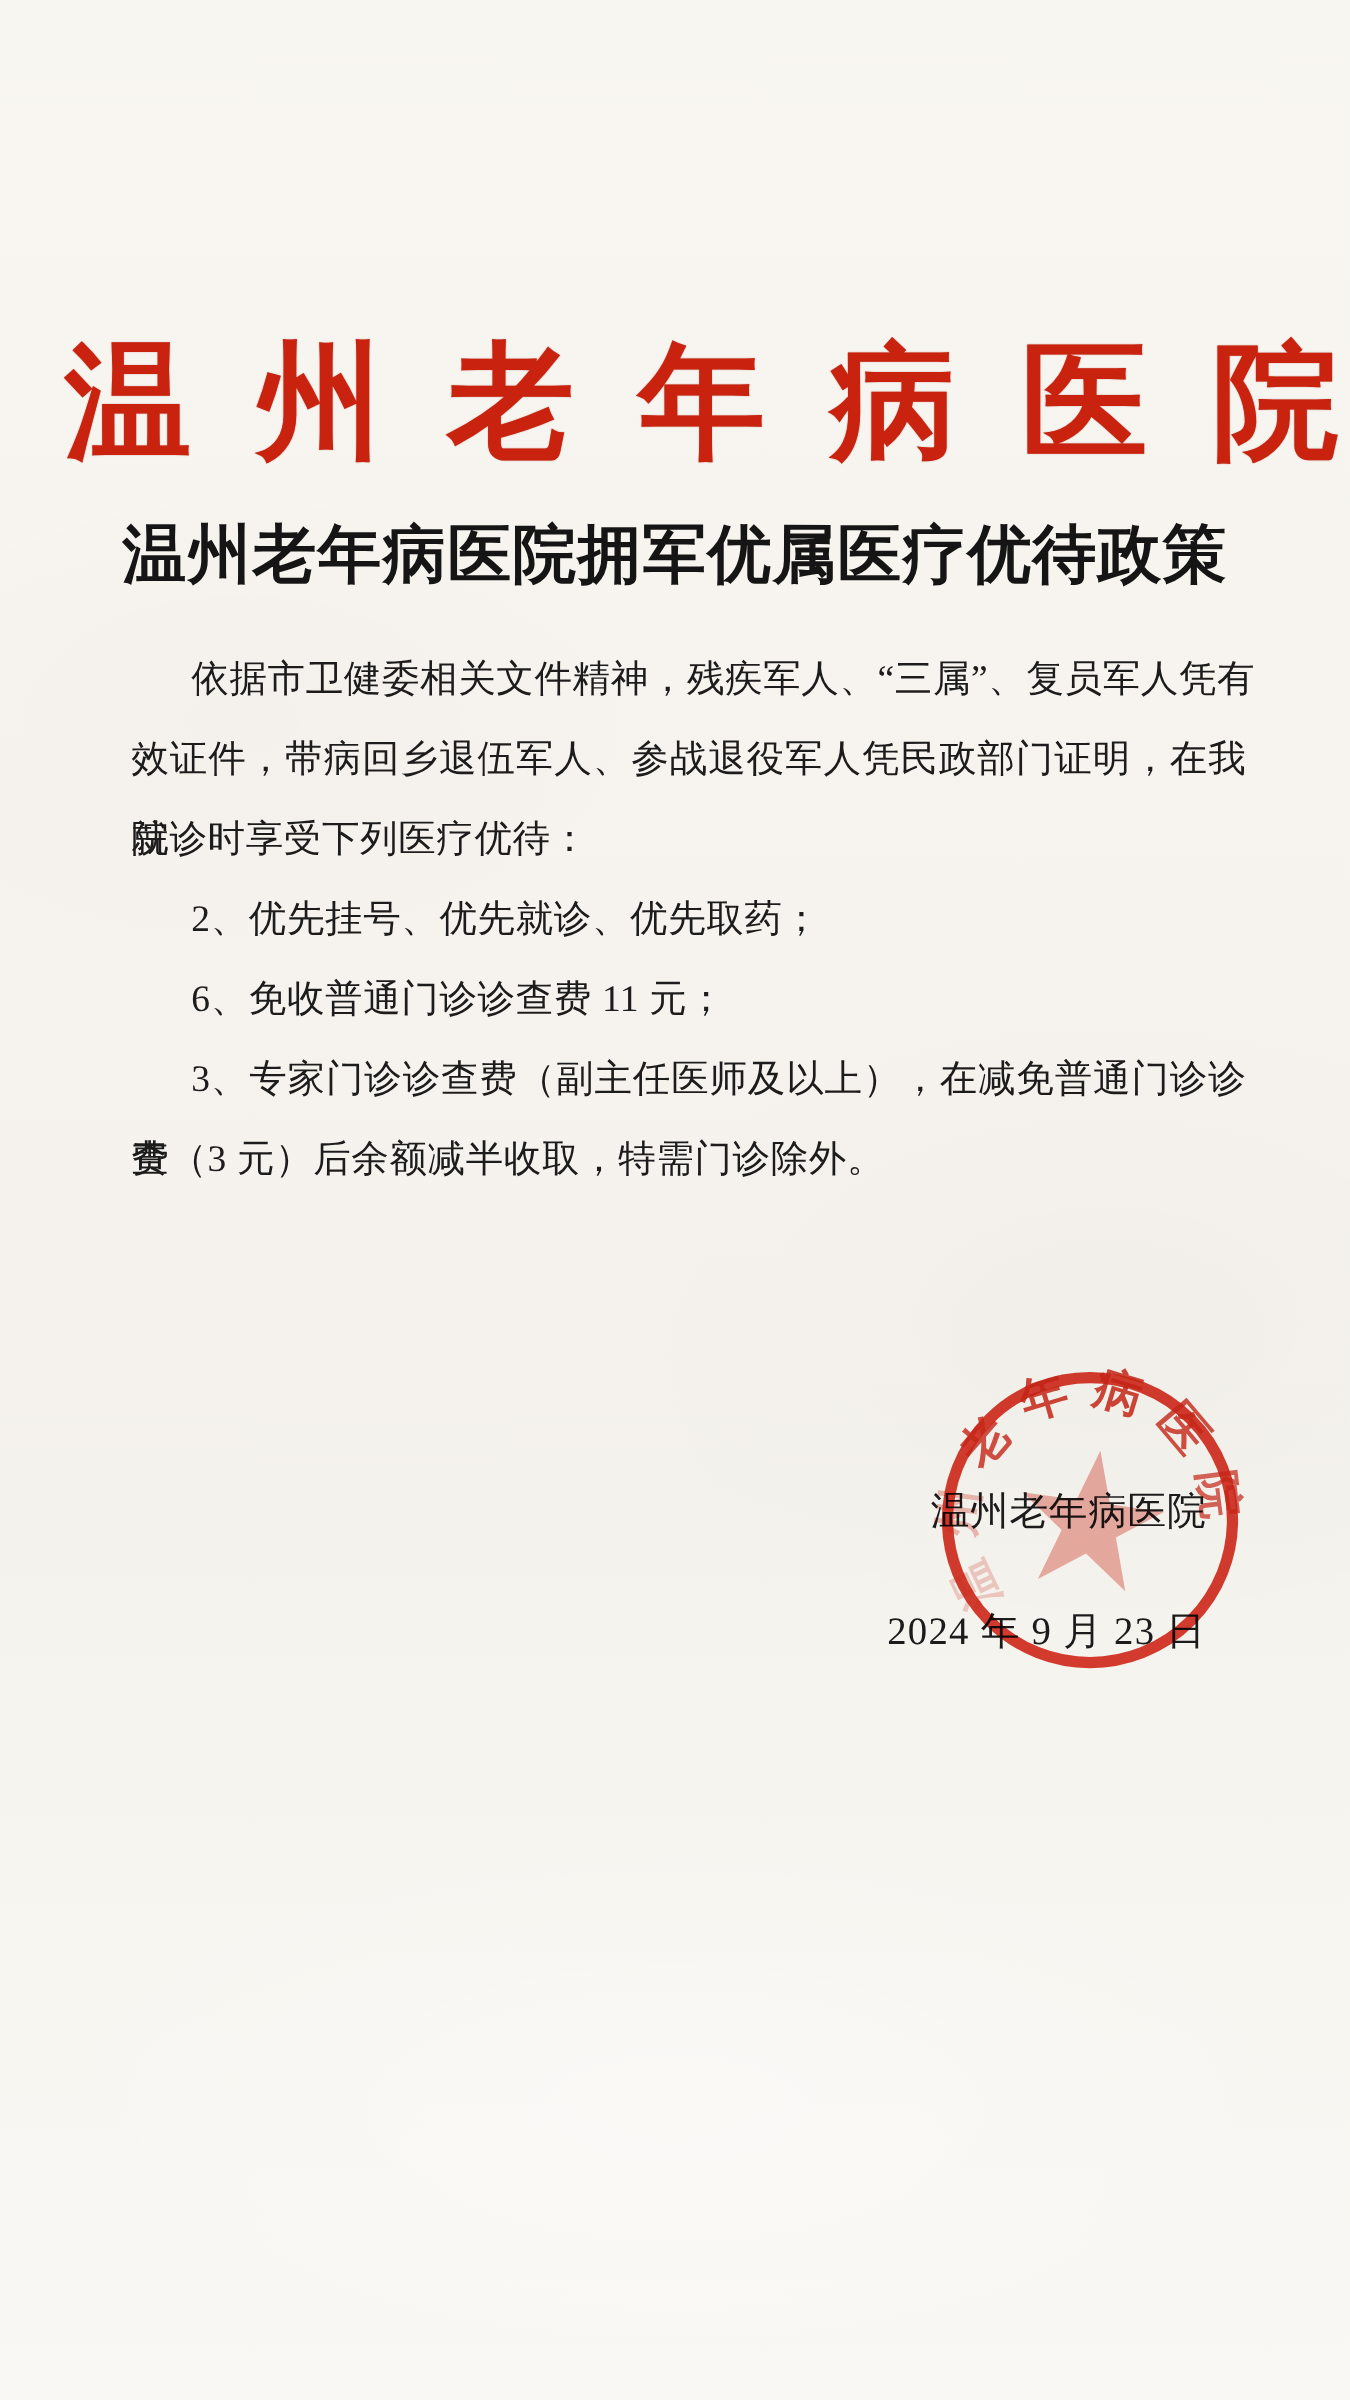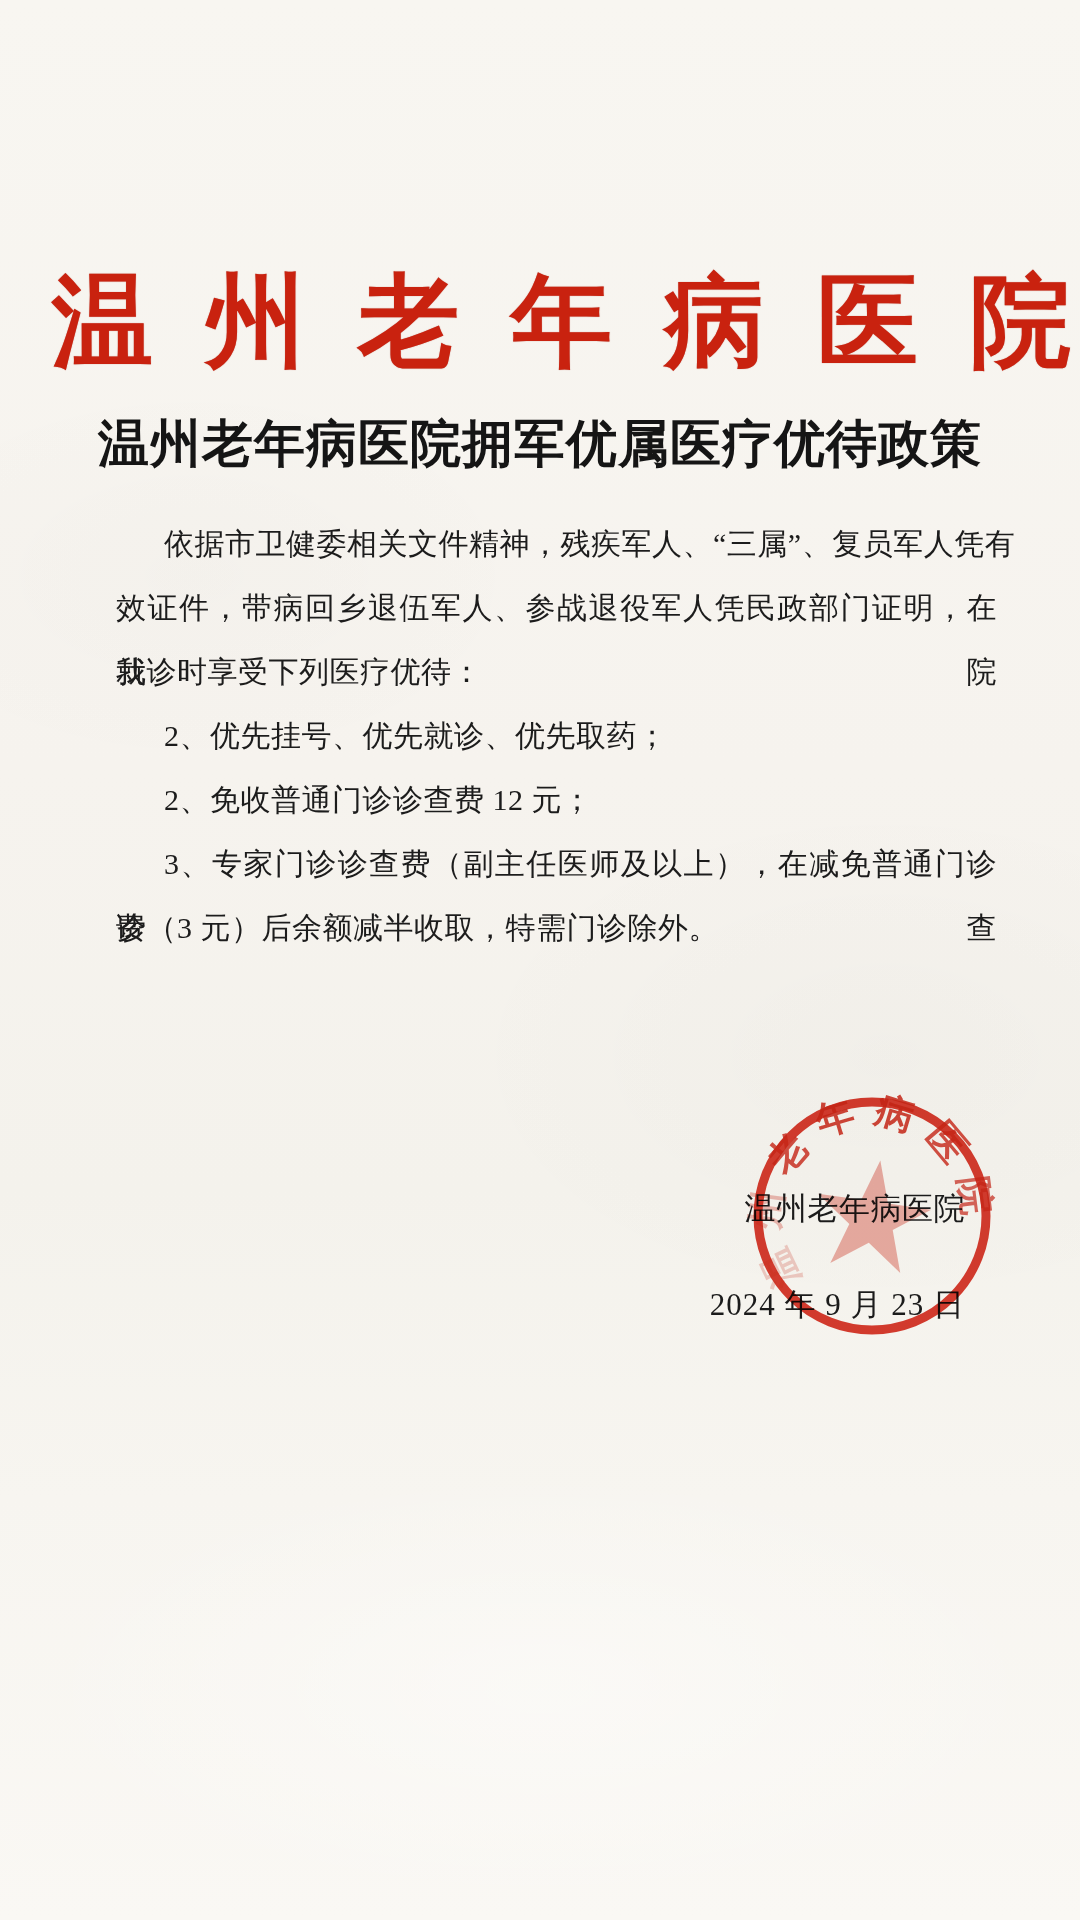--- a/index.html
+++ b/index.html
@@ -34,21 +34,21 @@
     text-align:center;
     font-family:"Liberation Sans","DejaVu Sans",sans-serif;
     font-weight:bold;font-size:51px;line-height:46px;letter-spacing:1px;
     color:#151515;white-space:nowrap;
   }
   .body-text{
     position:absolute;top:512px;left:105px;width:892px;
     font-size:30px;letter-spacing:.5px;color:#1c1c1c;
   }
   .body-line{
-    height:64px;line-height:64px;white-space:nowrap;margin-left:11px;
+    height:64px;line-height:64px;white-space:nowrap;
   }
   .body-line.indent{ text-indent:48px; }
   .body-line.justify{
     white-space:normal;
     text-align:justify;text-align-last:justify;
   }
   .signature{
     position:absolute;top:1191px;right:115px;
     text-align:right;font-size:31px;color:#1b1b1b;
     letter-spacing:.5px;white-space:nowrap;
@@ -72,21 +72,21 @@
 
   <div class="masthead">温州老年病医院</div>
 
   <div class="doc-heading">温州老年病医院拥军优属医疗优待政策</div>
 
   <div class="body-text" id="body-lines">
       <div class="body-line indent">依据市卫健委相关文件精神，残疾军人、“三属”、复员军人凭有</div>
       <div class="body-line justify">效证件，带病回乡退伍军人、参战退役军人凭民政部门证明，在我院</div>
       <div class="body-line">就诊时享受下列医疗优待：</div>
       <div class="body-line indent">2、优先挂号、优先就诊、优先取药；</div>
-      <div class="body-line indent">2、免收普通门诊诊查费 12 元；</div>
+      <div class="body-line indent">6、免收普通门诊诊查费 11 元；</div>
       <div class="body-line indent justify">3、专家门诊诊查费（副主任医师及以上），在减免普通门诊诊查</div>
       <div class="body-line">费（3 元）后余额减半收取，特需门诊除外。</div>
     </div>
 
   <div class="signature">
     <div class="sig-name">温州老年病医院</div>
     <div class="sig-date">2024 年 9 月 23 日</div>
   </div>
 
   <div class="seal">

